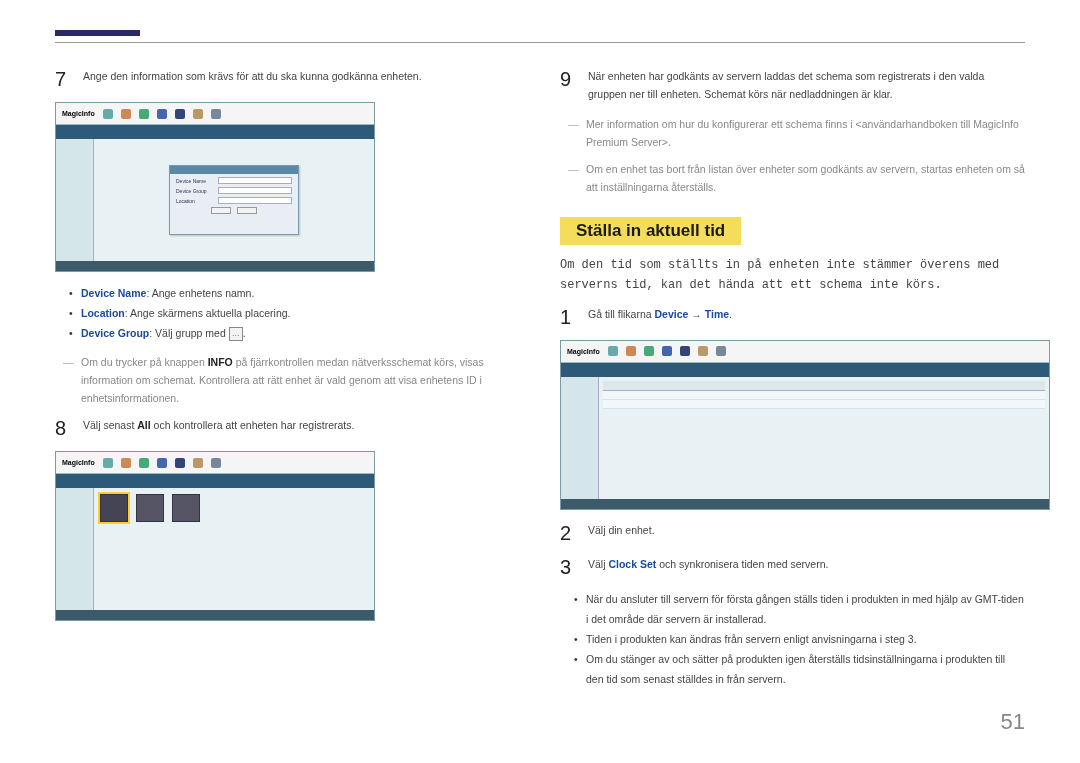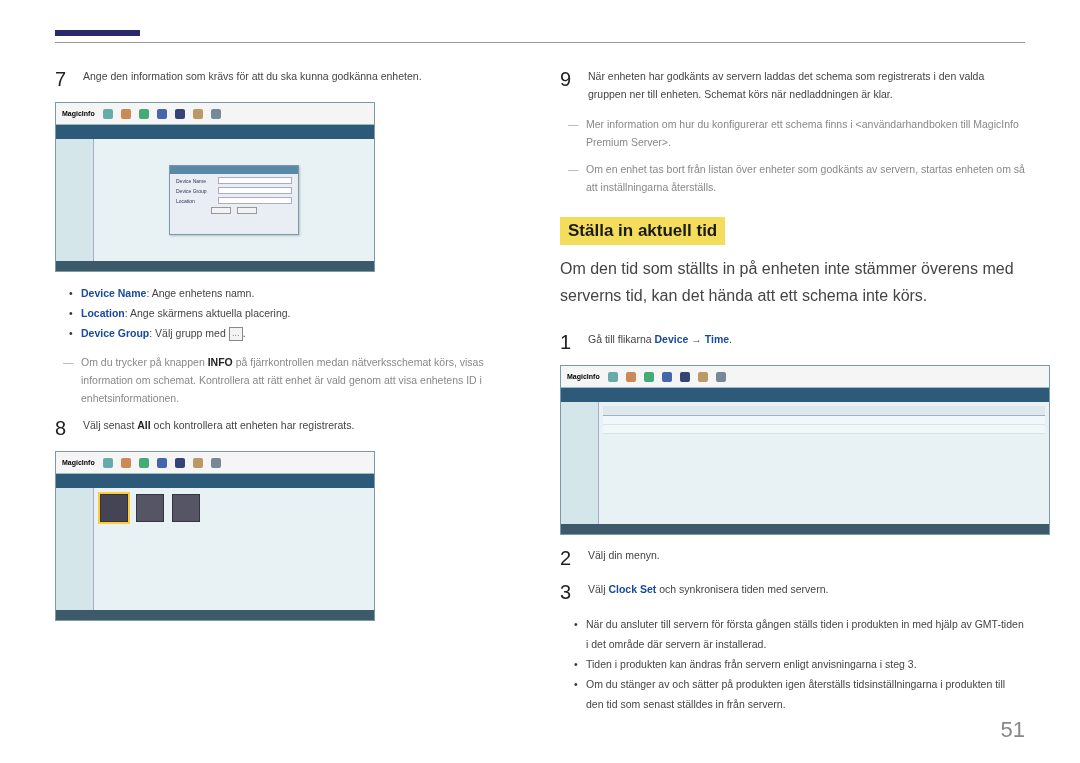--- a/index.html
+++ b/index.html
@@ -169,43 +169,44 @@
     color: #aaa;
   }
   .bold-blue { color: #1a4aa0; font-weight: bold; }
   .bold { font-weight: bold; color: #222; }
   .heading {
     display: inline-block;
     background: #f4dd5a;
     color: #1a1a1a;
     font-size: 17px;
     font-weight: bold;
-    padding: 4px 8px;
+    padding: 4px 16px;
     margin: 10px 0 10px 0;
   }
   .para {
-    font-size: 16px;
+    font-size: 12px;
     line-height: 1.7;
     color: #444;
-    margin-bottom: 22px;
+    margin-bottom: 10px;
+    font-family: Liberation Mono, monospace;
   }
   .browse-btn {
     display:inline-block;
     width: 14px; height:14px;
     border:1px solid #888;
     background: #f3f3f3;
     font-size: 8px;
     text-align:center;
     line-height:12px;
     vertical-align: middle;
   }
   .page-num {
     position: absolute;
     right: 55px;
-    bottom: 20px;
+    bottom: 28px;
     font-size: 22px;
     color: #888;
     font-weight: 300;
   }
 </style>
 </head>
 <body>
 
 <div class="page">
   <div class="top-accent"></div>
@@ -343,21 +344,21 @@
         <div class="shot-main">
           <div class="table-header"></div>
           <div class="table-row"></div>
           <div class="table-row"></div>
         </div>
         <div class="shot-footer"></div>
       </div>
 
       <div class="step">
         <div class="step-num">2</div>
-        <div class="step-body">Välj din menyn.</div>
+        <div class="step-body">Välj din enhet.</div>
       </div>
 
       <div class="step">
         <div class="step-num">3</div>
         <div class="step-body">
           <span>Välj </span><span class="bold-blue">Clock Set</span><span> och synkronisera tiden med servern.</span>
         </div>
       </div>
 
       <ul class="bullets">

